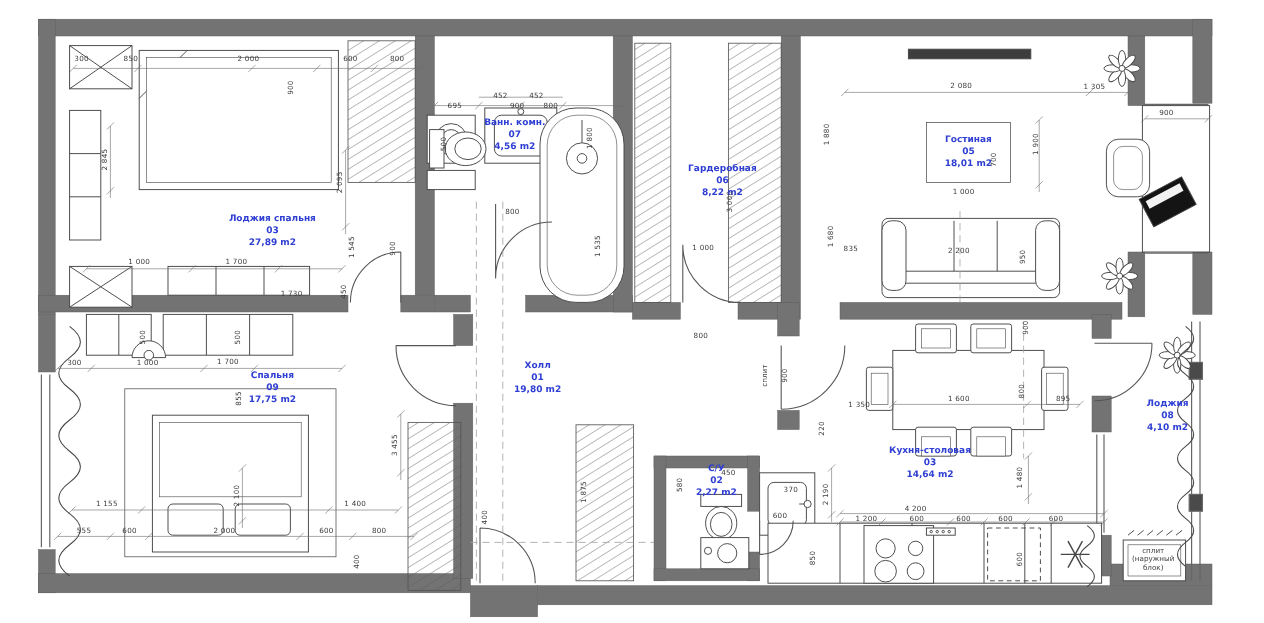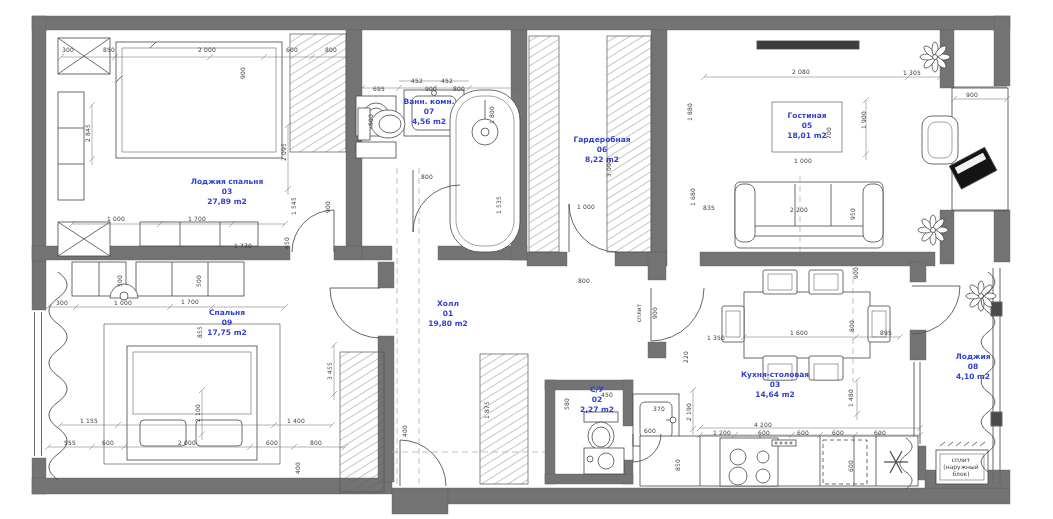--- a/index.html
+++ b/index.html
@@ -351,21 +351,21 @@
       <div class="room-label" style="left: 597px; top: 400px;">
         <span class="rl-name">С/У</span>
         <span class="rl-num">02</span>
         <span class="rl-area">2,27 m2</span>
       </div>
       <div class="room-label" style="left: 775px; top: 385px;">
         <span class="rl-name">Кухня-столовая</span>
         <span class="rl-num">03</span>
         <span class="rl-area">14,64 m2</span>
       </div>
-      <div class="room-label" style="left: 973px; top: 367px;">
+      <div class="room-label" style="left: 973px; top: 346px;">
         <span class="rl-name">Лоджия</span>
         <span class="rl-num">08</span>
         <span class="rl-area">4,10 m2</span>
       </div>
       <div class="dim" style="left: 68px; top: 50px;">300</div>
       <div class="dim" style="left: 109px; top: 50px;">850</div>
       <div class="dim" style="left: 207px; top: 50px;">2 000</div>
       <div class="dim" style="left: 292px; top: 50px;">600</div>
       <div class="dim" style="left: 331px; top: 50px;">800</div>
       <div class="dim rot" style="left: 243px; top: 73px;">900</div>

